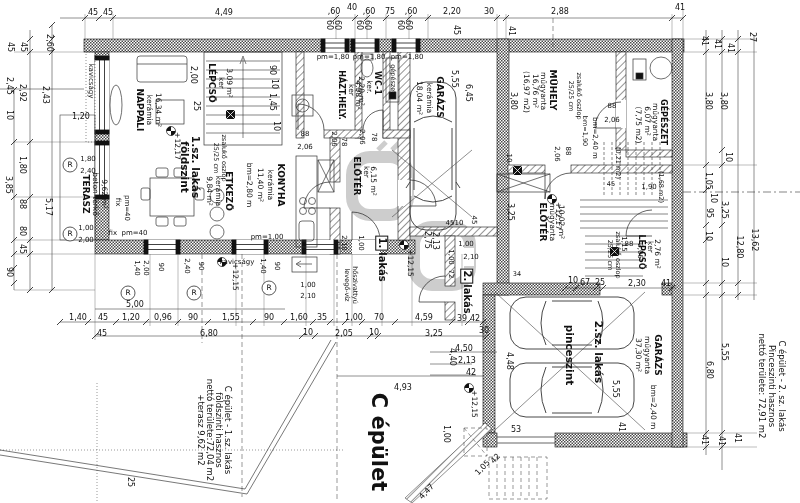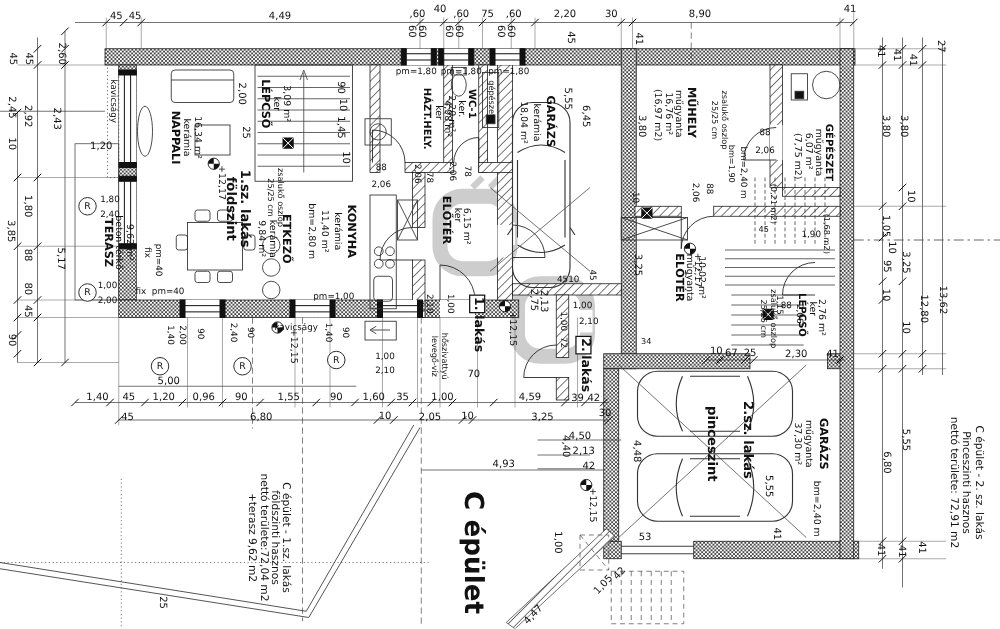--- a/index.html
+++ b/index.html
@@ -450,21 +450,21 @@
       <span class="" style="left: 93px; top: 13px; font-size: 8px; transform: translate(-50%, -50%) rotate(0deg);">45</span>
       <span class="" style="left: 108px; top: 13px; font-size: 8px; transform: translate(-50%, -50%) rotate(0deg);">45</span>
       <span class="" style="left: 224px; top: 13px; font-size: 8px; transform: translate(-50%, -50%) rotate(0deg);">4,49</span>
       <span class="" style="left: 334px; top: 12px; font-size: 8px; transform: translate(-50%, -50%) rotate(0deg);">,60</span>
       <span class="" style="left: 352px; top: 8px; font-size: 8px; transform: translate(-50%, -50%) rotate(0deg);">40</span>
       <span class="" style="left: 369px; top: 12px; font-size: 8px; transform: translate(-50%, -50%) rotate(0deg);">,60</span>
       <span class="" style="left: 390px; top: 12px; font-size: 8px; transform: translate(-50%, -50%) rotate(0deg);">75</span>
       <span class="" style="left: 411px; top: 12px; font-size: 8px; transform: translate(-50%, -50%) rotate(0deg);">,60</span>
       <span class="" style="left: 452px; top: 12px; font-size: 8px; transform: translate(-50%, -50%) rotate(0deg);">2,20</span>
       <span class="" style="left: 489px; top: 12px; font-size: 8px; transform: translate(-50%, -50%) rotate(0deg);">30</span>
-      <span class="" style="left: 560px; top: 12px; font-size: 8px; transform: translate(-50%, -50%) rotate(0deg);">8,90</span>
+      <span class="" style="left: 560px; top: 12px; font-size: 8px; transform: translate(-50%, -50%) rotate(0deg);">2,88</span>
       <span class="" style="left: 680px; top: 8px; font-size: 8px; transform: translate(-50%, -50%) rotate(0deg);">41</span>
       <span class="" style="left: 329px; top: 25px; font-size: 8px; transform: translate(-50%, -50%) rotate(90deg);">60</span>
       <span class="" style="left: 337px; top: 25px; font-size: 8px; transform: translate(-50%, -50%) rotate(90deg);">60</span>
       <span class="" style="left: 359px; top: 25px; font-size: 8px; transform: translate(-50%, -50%) rotate(90deg);">60</span>
       <span class="" style="left: 367px; top: 25px; font-size: 8px; transform: translate(-50%, -50%) rotate(90deg);">60</span>
       <span class="" style="left: 400px; top: 25px; font-size: 8px; transform: translate(-50%, -50%) rotate(90deg);">60</span>
       <span class="" style="left: 408px; top: 25px; font-size: 8px; transform: translate(-50%, -50%) rotate(90deg);">60</span>
       <span class="" style="left: 456px; top: 30px; font-size: 8px; transform: translate(-50%, -50%) rotate(90deg);">45</span>
       <span class="" style="left: 511px; top: 31px; font-size: 8px; transform: translate(-50%, -50%) rotate(90deg);">41</span>
       <span class="" style="left: 752px; top: 37px; font-size: 8px; transform: translate(-50%, -50%) rotate(90deg);">27</span>
@@ -505,33 +505,33 @@
       <span class="" style="left: 78px; top: 318px; font-size: 8px; transform: translate(-50%, -50%) rotate(0deg);">1,40</span>
       <span class="" style="left: 103px; top: 318px; font-size: 8px; transform: translate(-50%, -50%) rotate(0deg);">45</span>
       <span class="" style="left: 131px; top: 318px; font-size: 8px; transform: translate(-50%, -50%) rotate(0deg);">1,20</span>
       <span class="" style="left: 163px; top: 318px; font-size: 8px; transform: translate(-50%, -50%) rotate(0deg);">0,96</span>
       <span class="" style="left: 193px; top: 318px; font-size: 8px; transform: translate(-50%, -50%) rotate(0deg);">90</span>
       <span class="" style="left: 231px; top: 318px; font-size: 8px; transform: translate(-50%, -50%) rotate(0deg);">1,55</span>
       <span class="" style="left: 269px; top: 318px; font-size: 8px; transform: translate(-50%, -50%) rotate(0deg);">90</span>
       <span class="" style="left: 299px; top: 318px; font-size: 8px; transform: translate(-50%, -50%) rotate(0deg);">1,60</span>
       <span class="" style="left: 322px; top: 318px; font-size: 8px; transform: translate(-50%, -50%) rotate(0deg);">35</span>
       <span class="" style="left: 354px; top: 318px; font-size: 8px; transform: translate(-50%, -50%) rotate(0deg);">1,00</span>
-      <span class="" style="left: 379px; top: 300px; font-size: 8px; transform: translate(-50%, -50%) rotate(0deg);">70</span>
+      <span class="" style="left: 379px; top: 318px; font-size: 8px; transform: translate(-50%, -50%) rotate(0deg);">70</span>
       <span class="" style="left: 424px; top: 318px; font-size: 8px; transform: translate(-50%, -50%) rotate(0deg);">4,59</span>
       <span class="" style="left: 462px; top: 319px; font-size: 8px; transform: translate(-50%, -50%) rotate(0deg);">39</span>
       <span class="" style="left: 475px; top: 319px; font-size: 8px; transform: translate(-50%, -50%) rotate(0deg);">42</span>
       <span class="" style="left: 102px; top: 334px; font-size: 8px; transform: translate(-50%, -50%) rotate(0deg);">45</span>
       <span class="" style="left: 209px; top: 334px; font-size: 8px; transform: translate(-50%, -50%) rotate(0deg);">6,80</span>
       <span class="" style="left: 308px; top: 333px; font-size: 8px; transform: translate(-50%, -50%) rotate(0deg);">10</span>
       <span class="" style="left: 344px; top: 334px; font-size: 8px; transform: translate(-50%, -50%) rotate(0deg);">2,05</span>
       <span class="" style="left: 374px; top: 333px; font-size: 8px; transform: translate(-50%, -50%) rotate(0deg);">10</span>
       <span class="" style="left: 434px; top: 334px; font-size: 8px; transform: translate(-50%, -50%) rotate(0deg);">3,25</span>
       <span class="" style="left: 484px; top: 331px; font-size: 8px; transform: translate(-50%, -50%) rotate(0deg);">30</span>
       <span class="" style="left: 135px; top: 305px; font-size: 8px; transform: translate(-50%, -50%) rotate(0deg);">5,00</span>
-      <span class="" style="left: 403px; top: 372px; font-size: 8px; transform: translate(-50%, -50%) rotate(0deg);">4,93</span>
+      <span class="" style="left: 403px; top: 388px; font-size: 8px; transform: translate(-50%, -50%) rotate(0deg);">4,93</span>
       <span class="" style="left: 464px; top: 349px; font-size: 8px; transform: translate(-50%, -50%) rotate(0deg);">4,50</span>
       <span class="" style="left: 467px; top: 361px; font-size: 8px; transform: translate(-50%, -50%) rotate(0deg);">2,13</span>
       <span class="" style="left: 471px; top: 373px; font-size: 8px; transform: translate(-50%, -50%) rotate(0deg);">42</span>
       <span class="" style="left: 452px; top: 357px; font-size: 8px; transform: translate(-50%, -50%) rotate(90deg);">4,40</span>
       <span class="" style="left: 446px; top: 434px; font-size: 8px; transform: translate(-50%, -50%) rotate(90deg);">1,00</span>
       <span class="" style="left: 130px; top: 482px; font-size: 8px; transform: translate(-50%, -50%) rotate(90deg);">25</span>
       <span class="" style="left: 516px; top: 430px; font-size: 8px; transform: translate(-50%, -50%) rotate(0deg);">53</span>
       <span class="" style="left: 509px; top: 361px; font-size: 8px; transform: translate(-50%, -50%) rotate(90deg);">4,48</span>
       <span class="" style="left: 615px; top: 389px; font-size: 8px; transform: translate(-50%, -50%) rotate(90deg);">5,55</span>
       <span class="" style="left: 621px; top: 427px; font-size: 8px; transform: translate(-50%, -50%) rotate(90deg);">41</span>

